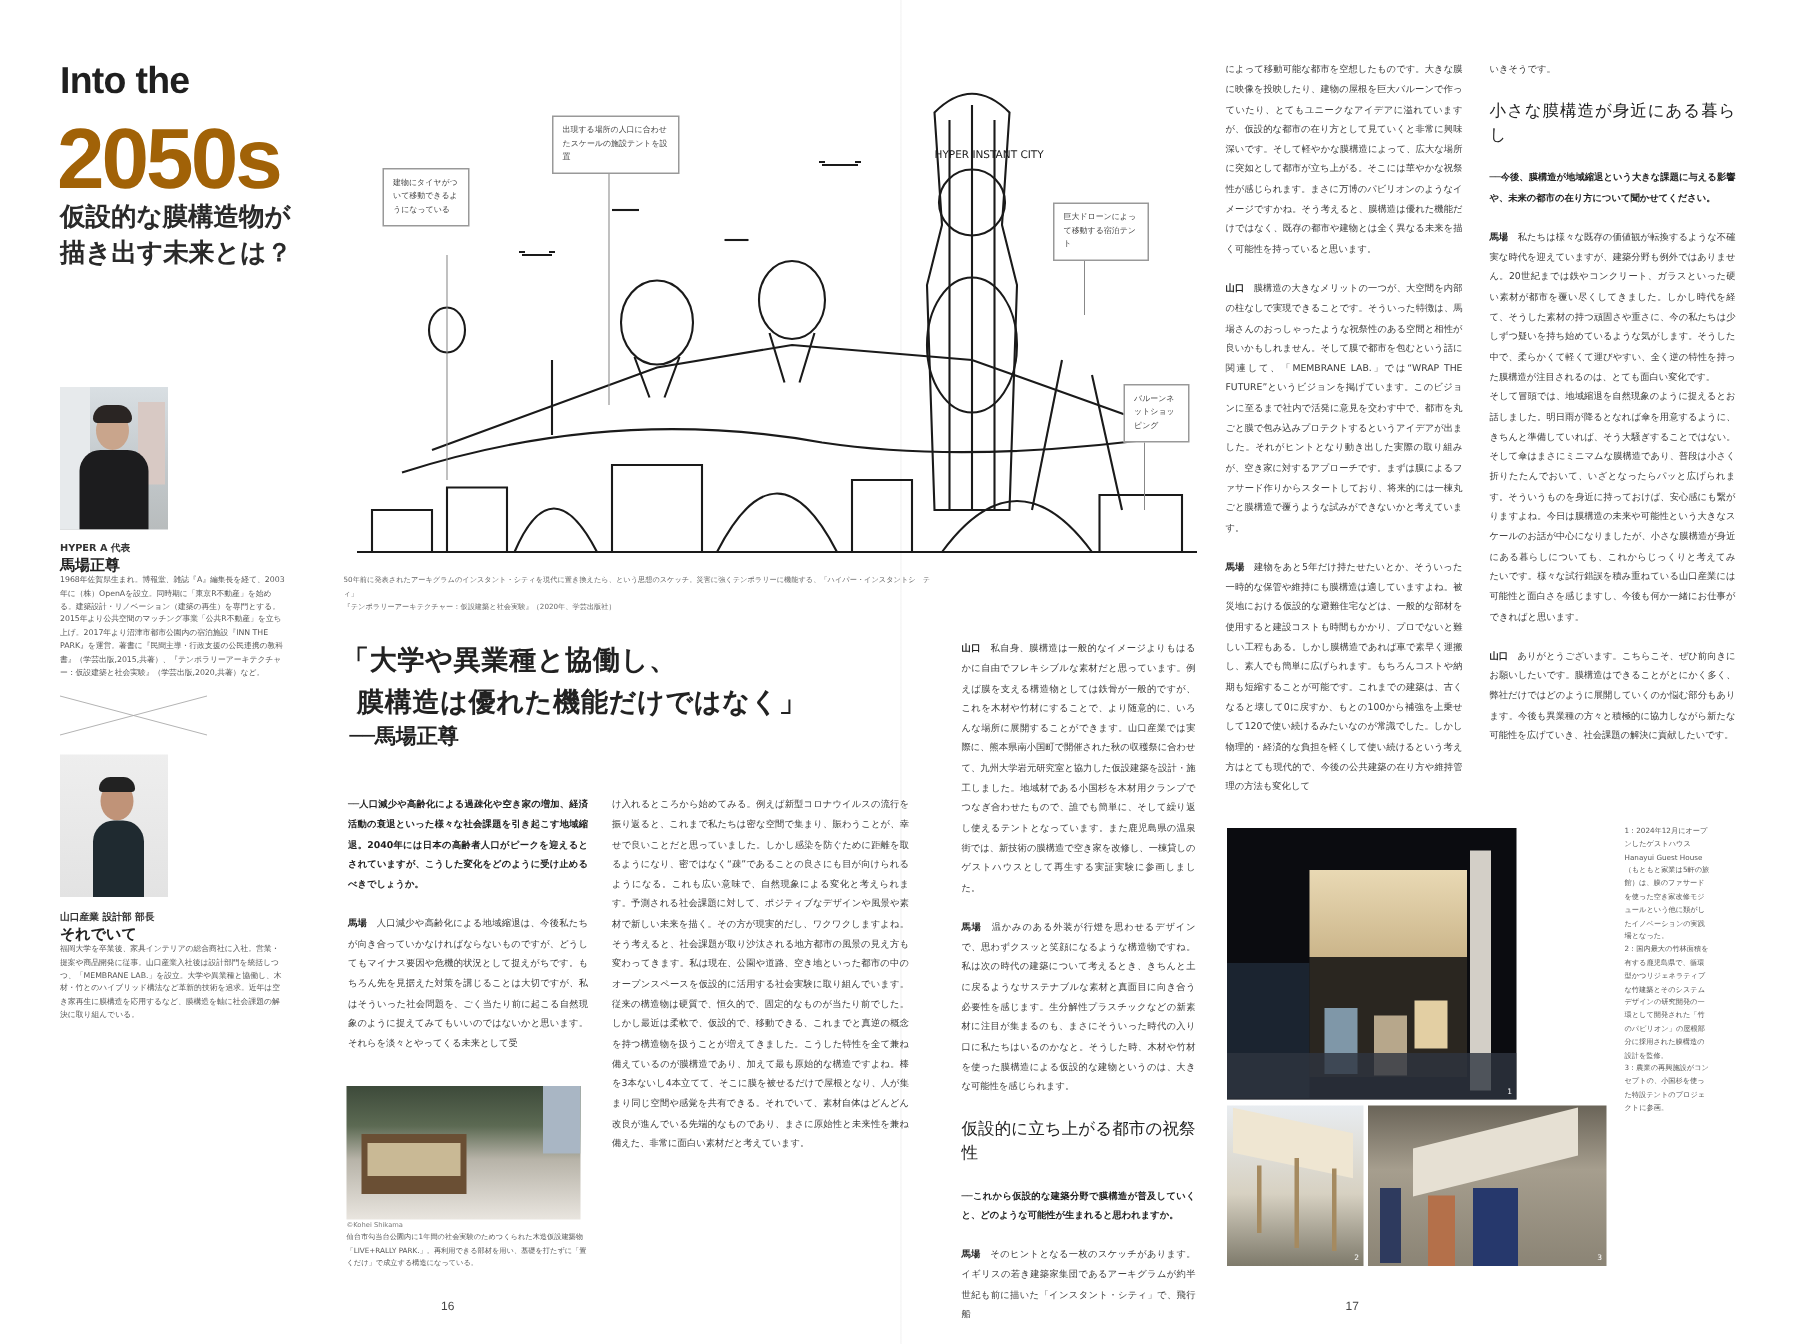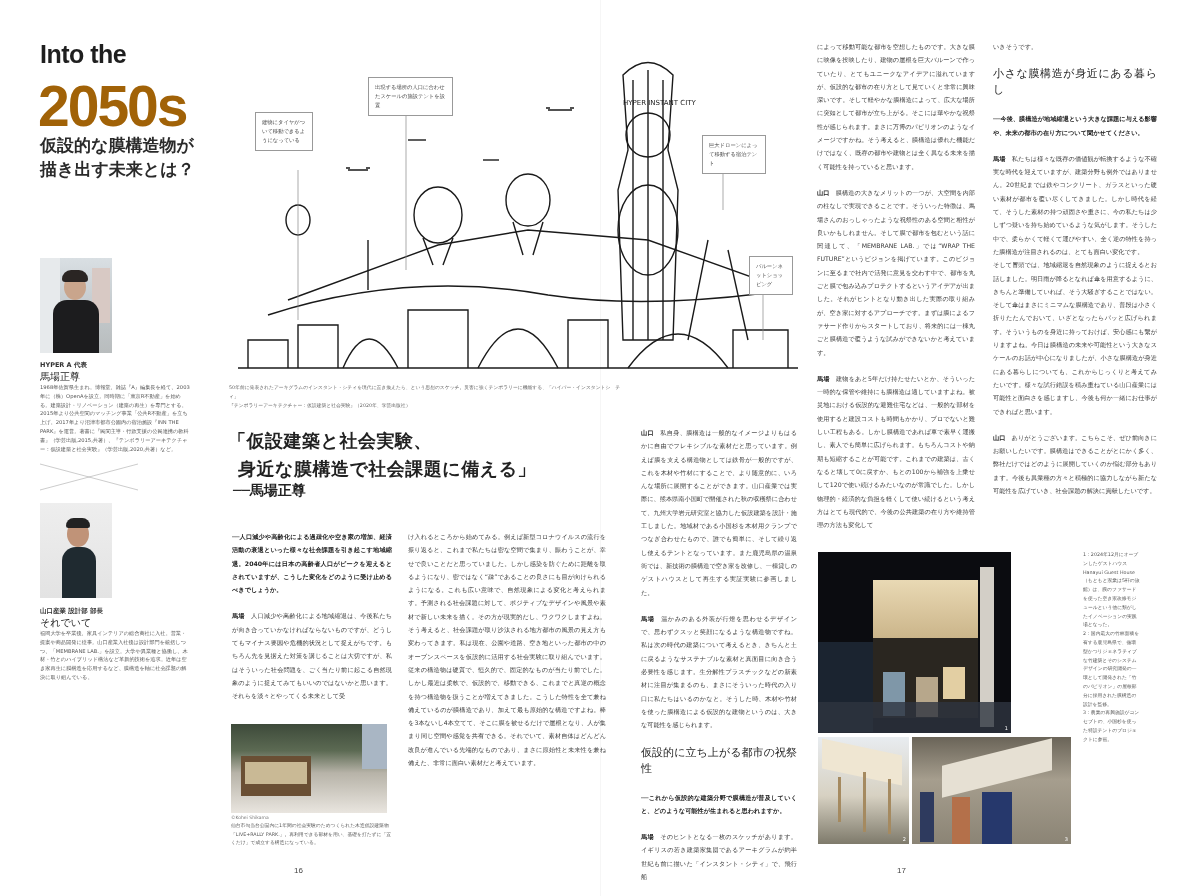--- a/index.html
+++ b/index.html
@@ -12,21 +12,21 @@
   .big { left: 38px; top: 78px; font-family: "Liberation Sans", sans-serif; font-weight: bold; font-size: 57px; letter-spacing: -2px; color: #a16207; line-height: 1; }
   .lead { left: 40px; top: 133px; width: 200px; font-size: 17px; font-weight: bold; line-height: 24px; color: #2a2a2a; }
 
   
   .photo { width: 72px; height: 95px; overflow: hidden; }
   .photo1 { left: 40px; top: 258px; background: linear-gradient(180deg, #d9dfe3 0%, #c3c9cc 55%, #b8bcbd 100%); }
   .photo2 { left: 40px; top: 503px; background: linear-gradient(180deg, #eeeeee 0%, #e3e3e3 100%); }
   .person-head { position: absolute; border-radius: 50%; }
   .person-body { position: absolute; border-radius: 14px 14px 0 0; }
   .role { font-size: 6.5px; font-weight: bold; color: #333; }
-  .pname { font-size: 10px; font-weight: normal; color: #222; text-align: right; }
+  .pname { font-size: 10px; font-weight: bold; color: #222; text-align: right; }
   .bio { width: 150px; font-size: 5.2px; line-height: 8.8px; color: #555; }
   .cross { left: 40px; top: 463px; width: 98px; width: 98px; height: 28px; }
 
   
   .sketch { left: 228px; top: 40px; width: 580px; height: 330px; }
   .callout { position: absolute; border: 1px solid #999; background: #fff; font-size: 5.3px; line-height: 9px; padding: 5px 6px; color: #444; }
   .caption-main { left: 229px; top: 383px; width: 400px; font-size: 4.8px; line-height: 9px; color: #666; }
 
   
   .pull { left: 228px; top: 427px; font-size: 18px; font-weight: bold; line-height: 28px; color: #222; letter-spacing: 0.5px; }
@@ -143,22 +143,22 @@
 <div class="abs callout" style="left:368px;top:77px;width:85px;">出現する場所の人口に合わせたスケールの施設テントを設置</div>
 <div class="abs callout" style="left:702px;top:135px;width:64px;">巨大ドローンによって移動する宿泊テント</div>
 <div class="abs callout" style="left:749px;top:256px;width:44px;">バルーンネットショッピング</div>
 
 <div class="abs caption-main">
   <div>50年前に発表されたアーキグラムのインスタント・シティを現代に置き換えたら、という思想のスケッチ。災害に強くテンポラリーに機能する、「ハイパー・インスタントシ　ティ」</div>
   <div>『テンポラリーアーキテクチャー：仮設建築と社会実験』（2020年、学芸出版社）</div>
 </div>
 
 <div class="abs pull">
-  <div>「仮設建築と社会実験、</div>
-  <div style="padding-left:10px;">身近な膜構造で社会課題に備える」</div>
+  <div>「大学や異業種と協働し、</div>
+  <div style="padding-left:10px;">膜構造は優れた機能だけではなく」</div>
 </div>
 <div class="abs pull-attr">──馬場正尊</div>
 
 <div class="abs col c1">
   <p class="para q">──人口減少や高齢化による過疎化や空き家の増加、経済活動の衰退といった様々な社会課題を引き起こす地域縮退。2040年には日本の高齢者人口がピークを迎えるとされていますが、こうした変化をどのように受け止めるべきでしょうか。</p>
   <p class="para"><span class="spk">馬場</span>　<span>人口減少や高齢化による地域縮退は、今後私たちが向き合っていかなければならないものですが、どうしてもマイナス要因や危機的状況として捉えがちです。もちろん先を見据えた対策を講じることは大切ですが、私はそういった社会問題を、ごく当たり前に起こる自然現象のように捉えてみてもいいのではないかと思います。それらを淡々とやってくる未来として受</span></p>
 </div>
 
 <div class="abs park">
   <div style="position:absolute;left:10px;top:32px;width:70px;height:40px;background:#6a4f34;"></div>

